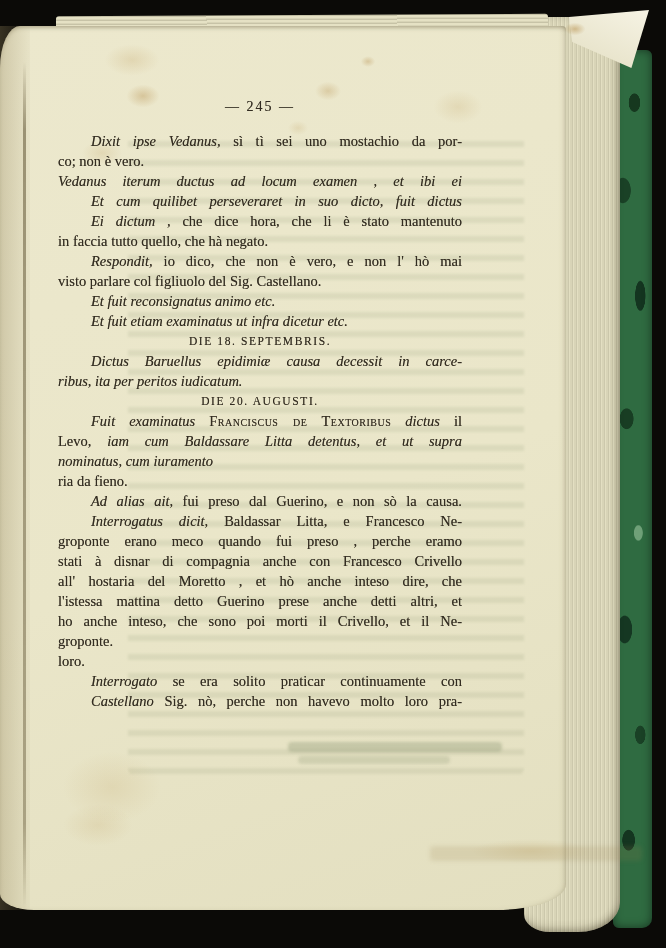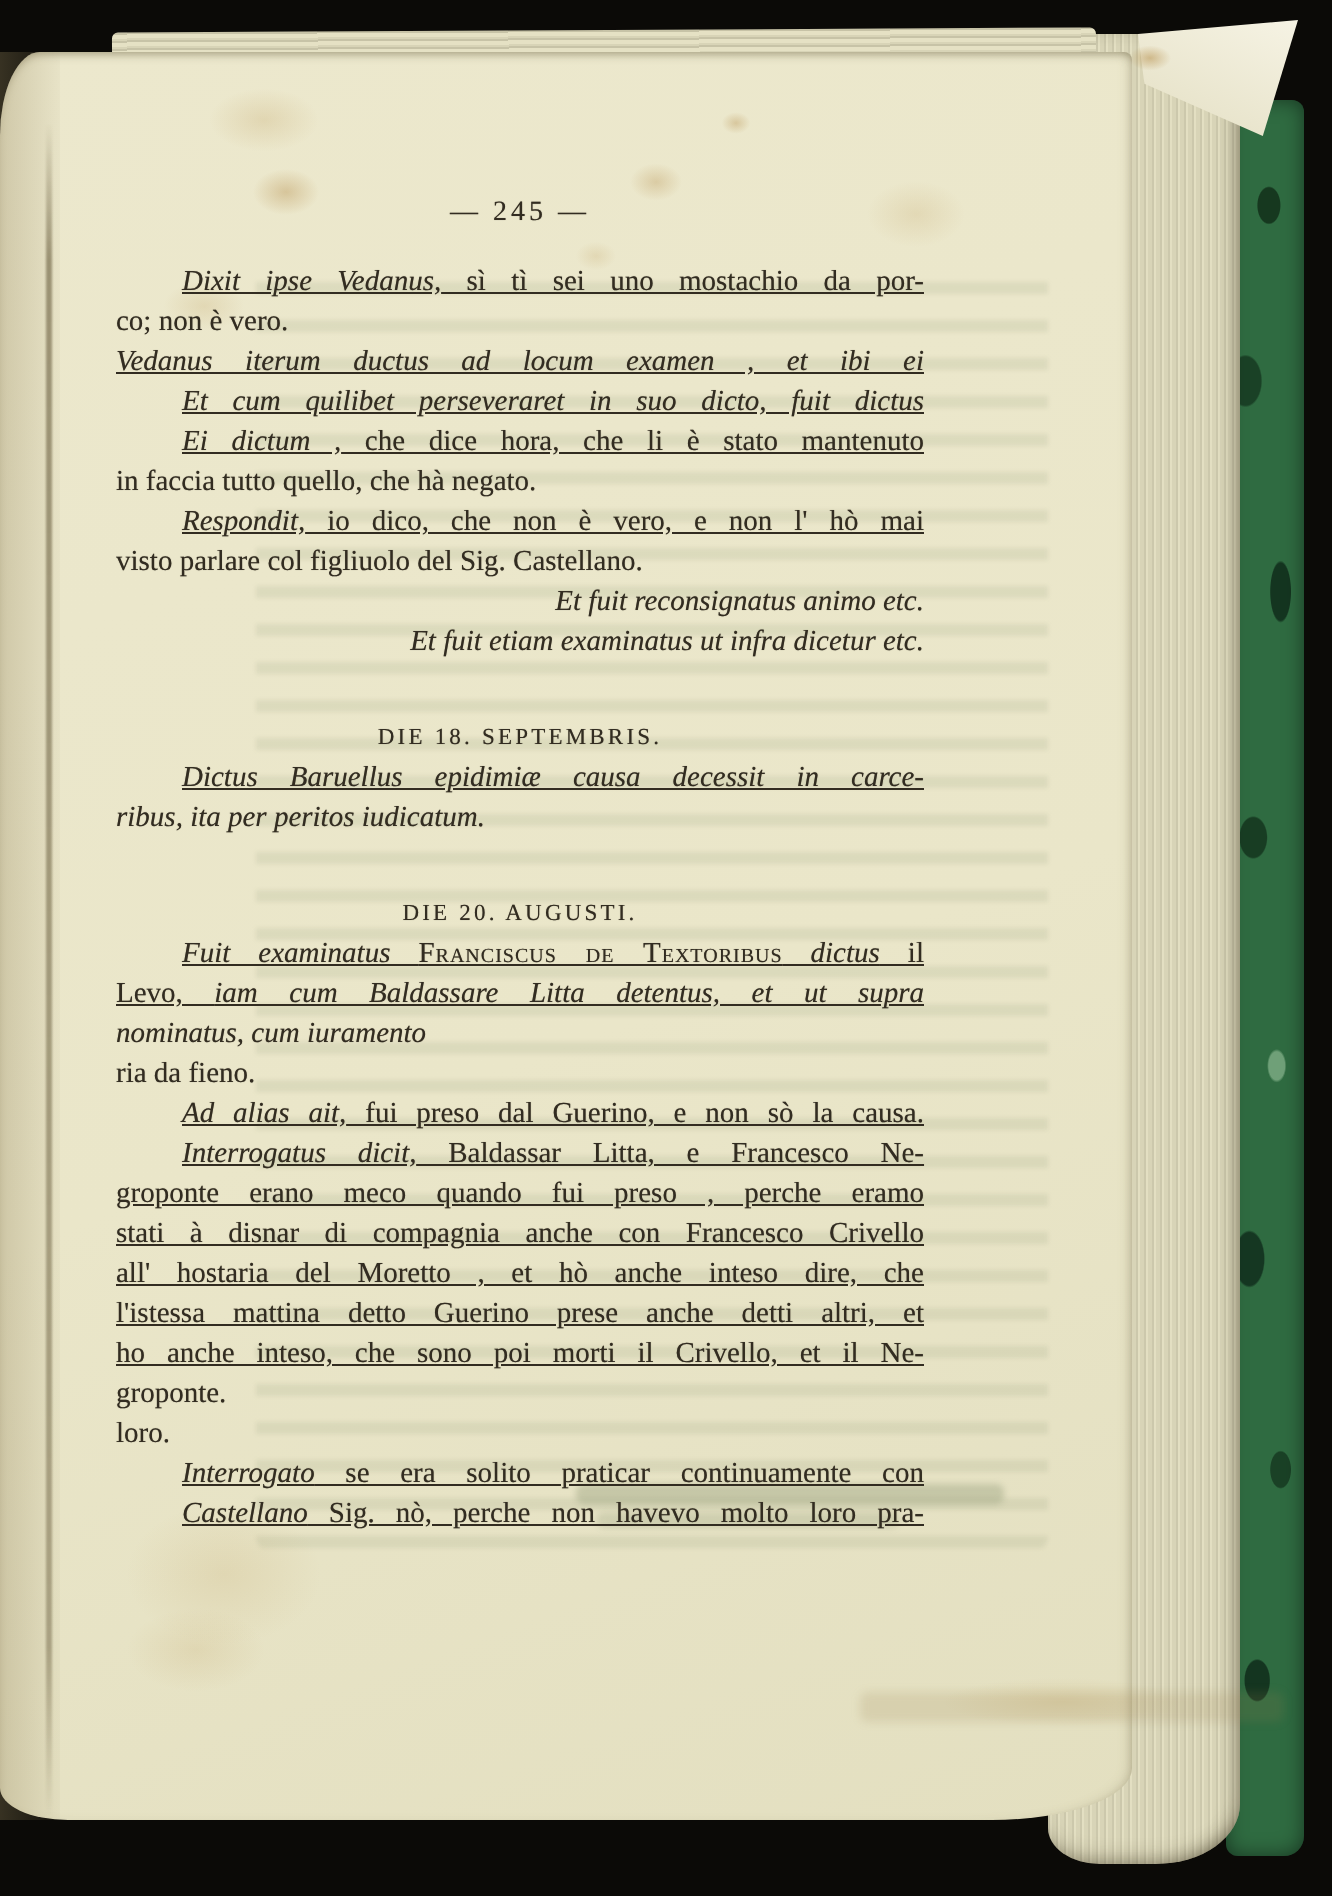--- a/index.html
+++ b/index.html
@@ -83,24 +83,24 @@
   .st10{ left:448px; top:808px; width:166px; height:34px; background:radial-gradient(closest-side, rgba(176,134,58,.15), rgba(176,134,58,0) 72%); }
   
   .textblock {
     position:absolute; left:58px; top:70px; width:404px; z-index:5;
     color:var(--ink,#322c21);
     text-shadow:0 0 .4px rgba(46,38,26,.55);
   }
   .pagenum { height:22px; line-height:22px; text-align:center; font-size:14px;
     letter-spacing:2px; margin-bottom:13px; }
   .line { height:20px; line-height:20px; font-size:14.5px; text-align:left; }
-  .jst  { text-align:justify; text-align-last:justify;text-decoration:underline; }
-  .ind  { text-indent:33px;text-align:right; }
+  .jst  { text-align:justify; text-align-last:justify; }
+  .ind  { text-indent:33px; }
   .hd   { text-align:center; text-align-last:center; font-size:11.5px;
-          letter-spacing:1.6px; text-indent:0;margin-top:28px; }
+          letter-spacing:1.6px; text-indent:0; }
   .run-i  { font-style:italic; }
   .run-r  { font-style:normal; }
   .run-sc { font-variant:small-caps; letter-spacing:.5px; }
 </style>
 </head>
 <body>
 
 <div class="photo">
   <div class="cover"></div>
   <div class="fore-edge">

